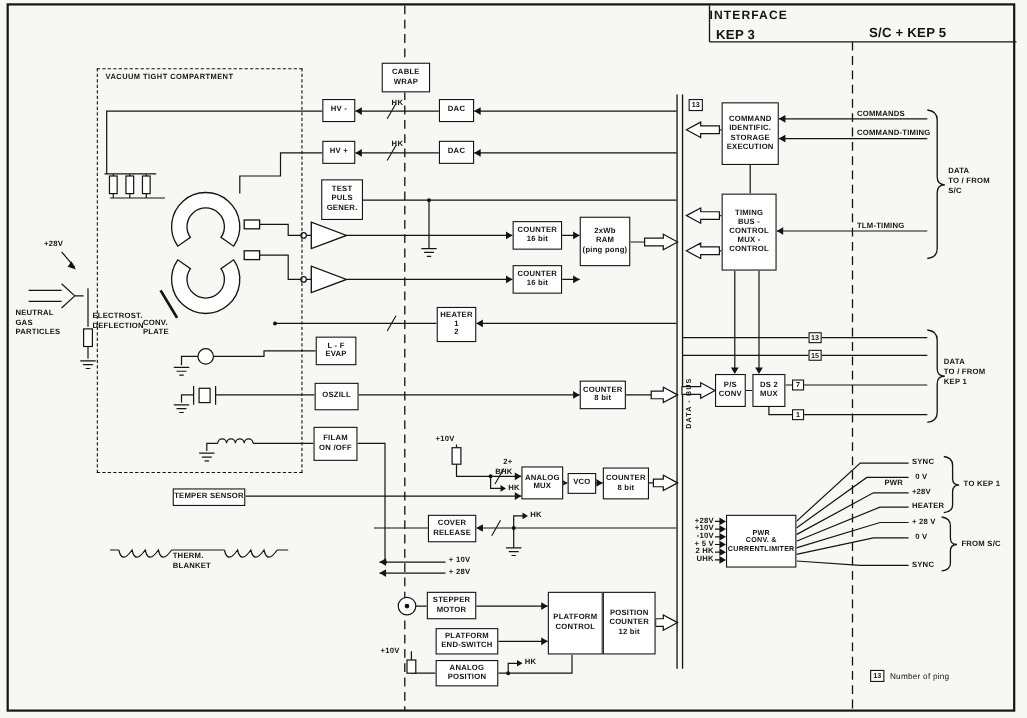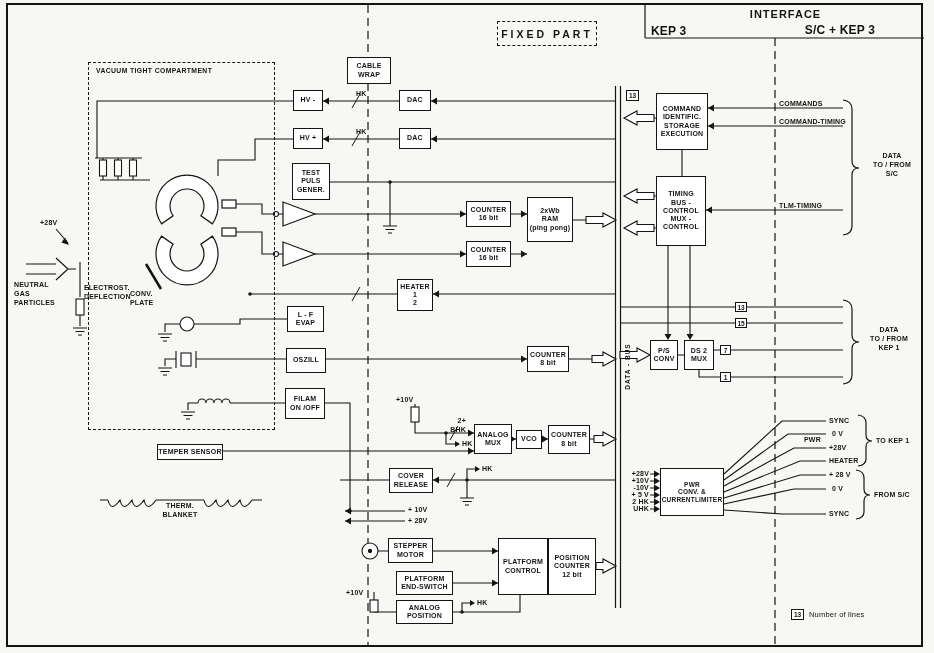--- a/index.html
+++ b/index.html
@@ -5,21 +5,21 @@
   body{margin:0;background:#e8e8e4}
   .canvas{position:relative;width:934px;height:653px;background:#f7f7f3;overflow:hidden;
           font-family:"Liberation Sans",sans-serif;color:#141414}
   .frame{position:absolute;left:6px;top:3px;width:917px;height:644px;border:2px solid #141414;box-sizing:border-box}
   svg{position:absolute;left:0;top:0}
   .box{position:absolute;box-sizing:border-box;border:1.3px solid #141414;background:#fff;
        display:flex;align-items:center;justify-content:center;text-align:center;
        white-space:pre-line;font-weight:700;font-size:7px;line-height:1.18;letter-spacing:.2px}
   .lbl{position:absolute;white-space:pre-line;font-weight:700;font-size:7px;line-height:1.25;letter-spacing:.2px}
   .lbl.r{text-align:right}
-  .lbl.c{text-align:center}
+  .lbl.c{text-align:left}
   .num{position:absolute;box-sizing:border-box;border:1px solid #141414;background:#fff;
        display:flex;align-items:center;justify-content:center;font-weight:700;font-size:6.5px}
   .dash{position:absolute;box-sizing:border-box;border:1.3px dashed #141414;background:transparent}
   .hdr{display:flex;align-items:center;justify-content:center;font-size:10.5px;font-weight:700;letter-spacing:3px;white-space:nowrap}
   .iface-title{font-size:11px;letter-spacing:1px}
   .sub{font-size:12px}
   .vlabel{transform:rotate(-90deg);font-size:6.5px;letter-spacing:1px;text-align:center}
   .legend-txt{font-weight:400;font-size:7.5px}
   .vac-lbl{font-size:6.8px;letter-spacing:.4px}
 </style>
@@ -134,24 +134,23 @@
     </g>
 
     <g stroke="#141414" stroke-width="1.2" fill="none">
       <path d="M843,100 Q852,101 852,109 L852,161 Q852,168 859,168 Q852,168 852,175 L852,226 Q852,234 843,235"></path>
       <path d="M843,300 Q852,301 852,309 L852,335 Q852,342 859,342 Q852,342 852,349 L852,375 Q852,383 843,384"></path>
       <path d="M858,415 Q866,416 866,423 L866,435 Q866,441 872,441 Q866,441 866,447 L866,459 Q866,465 858,466"></path>
       <path d="M856,470 Q864,471 864,478 L864,489 Q864,495 870,495 Q864,495 864,501 L864,512 Q864,518 856,519"></path>
     </g>
   </svg>
 
-  <div class="dash hdr" style="left:497px;top:21px;width:100px;height:25px">FIXED   PART</div>
   <div class="lbl c iface-title" style="left:645px;top:8px;width:281px">INTERFACE</div>
   <div class="lbl sub" style="left:651px;top:24px;width:60px">KEP 3</div>
-  <div class="lbl sub c" style="left:790px;top:23px;width:100px">S/C + KEP 3</div>
+  <div class="lbl sub c" style="left:790px;top:23px;width:100px">S/C + KEP 5</div>
 
   <div class="dash" style="left:88px;top:62px;width:187px;height:368px"></div>
   <div class="lbl vac-lbl" style="left:96px;top:67px;width:170px">VACUUM TIGHT COMPARTMENT</div>
 
   <div class="box" style="left:347px;top:57px;width:44px;height:27px">CABLE
 WRAP</div>
   <div class="box" style="left:293px;top:90px;width:30px;height:21px">HV -</div>
   <div class="box" style="left:293px;top:128px;width:30px;height:21px">HV +</div>
   <div class="box" style="left:399px;top:90px;width:32px;height:21px">DAC</div>
   <div class="box" style="left:399px;top:128px;width:32px;height:21px">DAC</div>
@@ -261,14 +260,14 @@
   <div class="lbl r" style="left:623px;top:498px;width:26px">2 HK</div>
   <div class="lbl r" style="left:623px;top:505px;width:26px">UHK</div>
 
   <div class="num" style="left:626px;top:90px;width:13px;height:11px">13</div>
   <div class="num" style="left:735px;top:302px;width:12px;height:10px">13</div>
   <div class="num" style="left:735px;top:318px;width:12px;height:10px">15</div>
   <div class="num" style="left:720px;top:345px;width:11px;height:10px">7</div>
   <div class="num" style="left:720px;top:372px;width:11px;height:10px">1</div>
 
   <div class="num" style="left:791px;top:609px;width:13px;height:11px">13</div>
-  <div class="lbl legend-txt" style="left:809px;top:610px;width:90px">Number of lines</div>
+  <div class="lbl legend-txt" style="left:809px;top:610px;width:90px">Number of ping</div>
 </div>
 
 </body></html>

